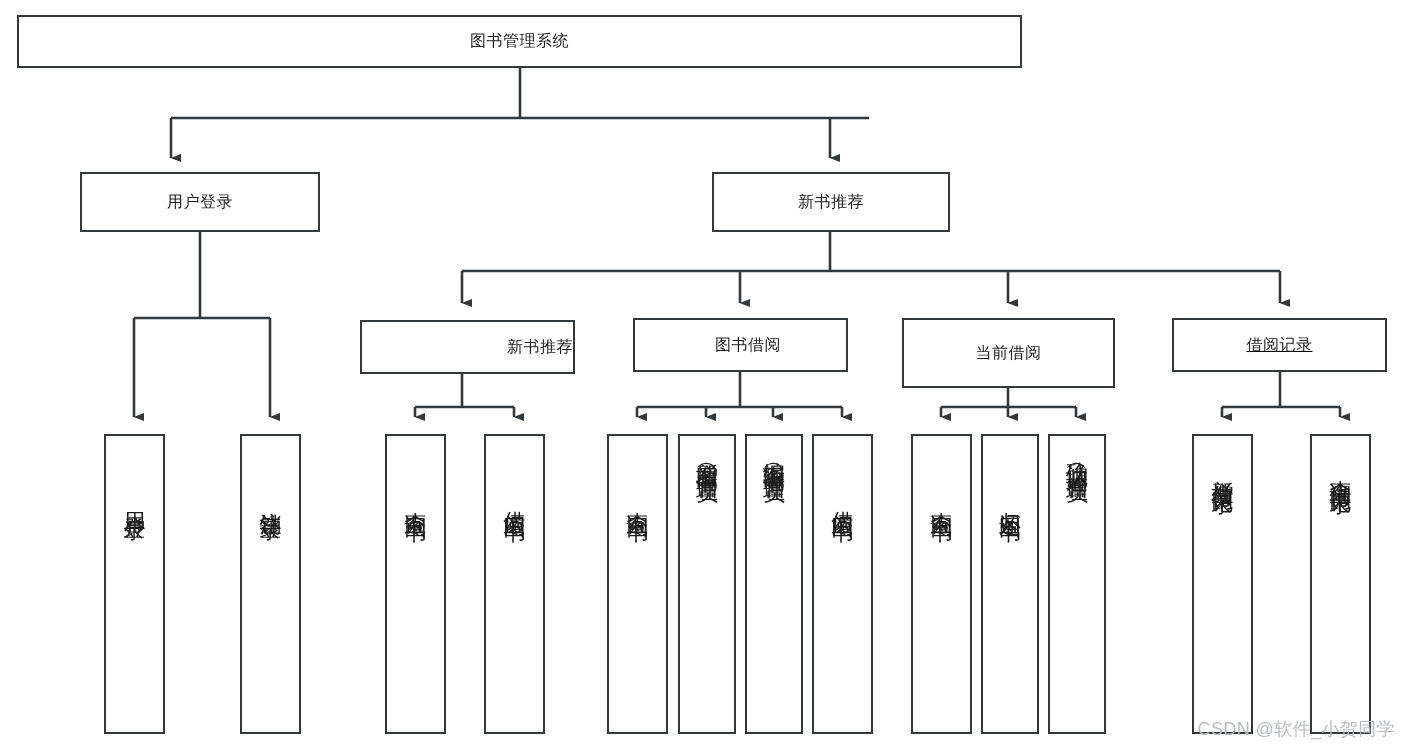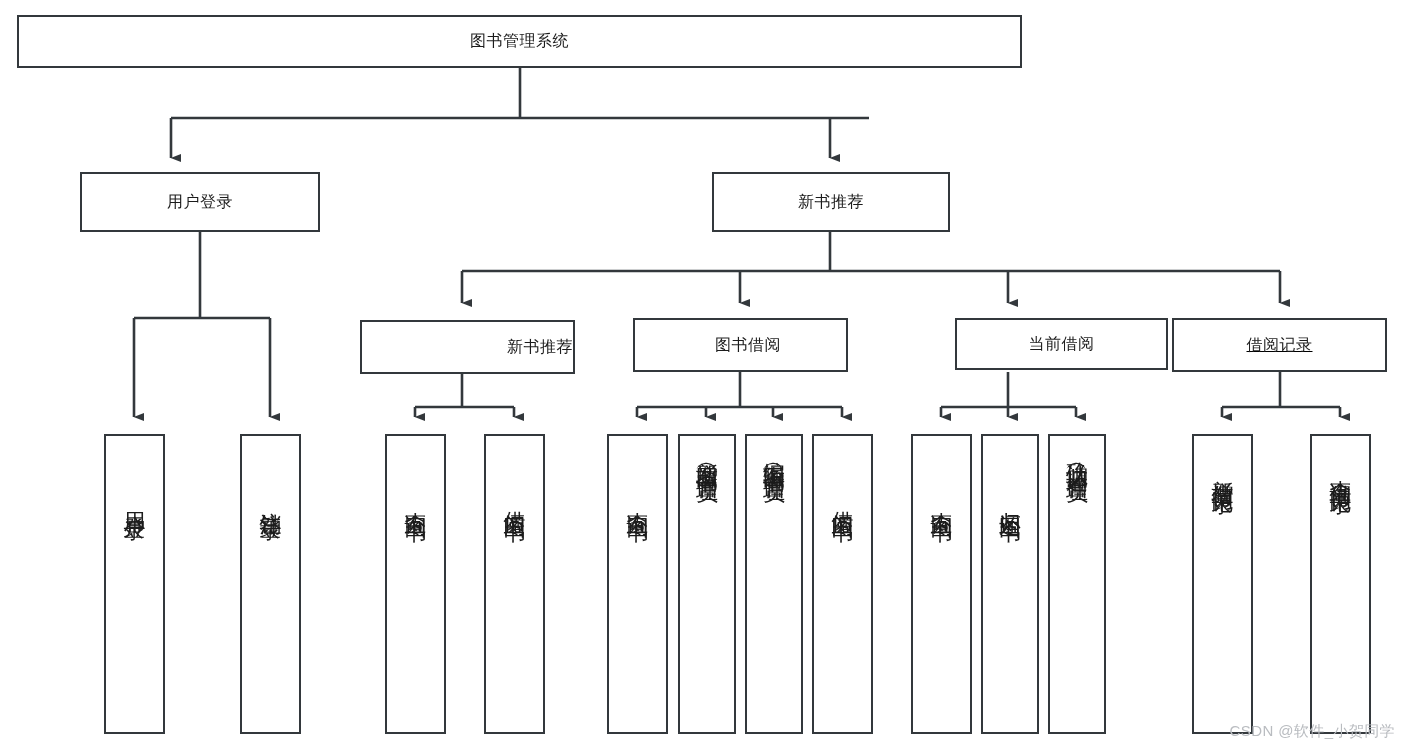--- a/index.html
+++ b/index.html
@@ -55,21 +55,21 @@
     text-orientation: upright;
     font-size: 22px;
     letter-spacing: 3px;
     line-height: 1;
     white-space: nowrap;
   }
   .watermark {
     position: absolute;
     right: 10px;
     bottom: 6px;
-    font-size: 15px;
+    font-size: 18px;
     color: #b9bcc0;
     letter-spacing: 0.4px;
     white-space: nowrap;
     pointer-events: none;
   }
 </style>
 </head>
 <body>
 
 <div id="diagram-root">
@@ -134,21 +134,21 @@
   <div class="node" style="left:712px; top:172px; width:238px; height:60px;">
     <span class="label">新书推荐</span>
   </div>
 
   <div class="node" style="left:360px; top:320px; width:215px; height:54px;justify-content:flex-end;">
     <span class="label">新书推荐</span>
   </div>
   <div class="node" style="left:633px; top:318px; width:215px; height:54px;padding-left:15px;">
     <span class="label">图书借阅</span>
   </div>
-  <div class="node" style="left:955px; top:318px; width:213px; height:52px;">
+  <div class="node" style="left:902px; top:318px; width:213px; height:70px;">
     <span class="label">当前借阅</span>
   </div>
   <div class="node" style="left:1172px; top:318px; width:215px; height:54px;text-decoration:underline;">
     <span class="label">借阅记录</span>
   </div>
 
   <div class="node vertical" style="left:104px; top:434px; width:61px; height:300px; padding-top:58px;">
     <span class="label">用户登录</span>
   </div>
   <div class="node vertical" style="left:240px; top:434px; width:61px; height:300px; padding-top:58px;">

